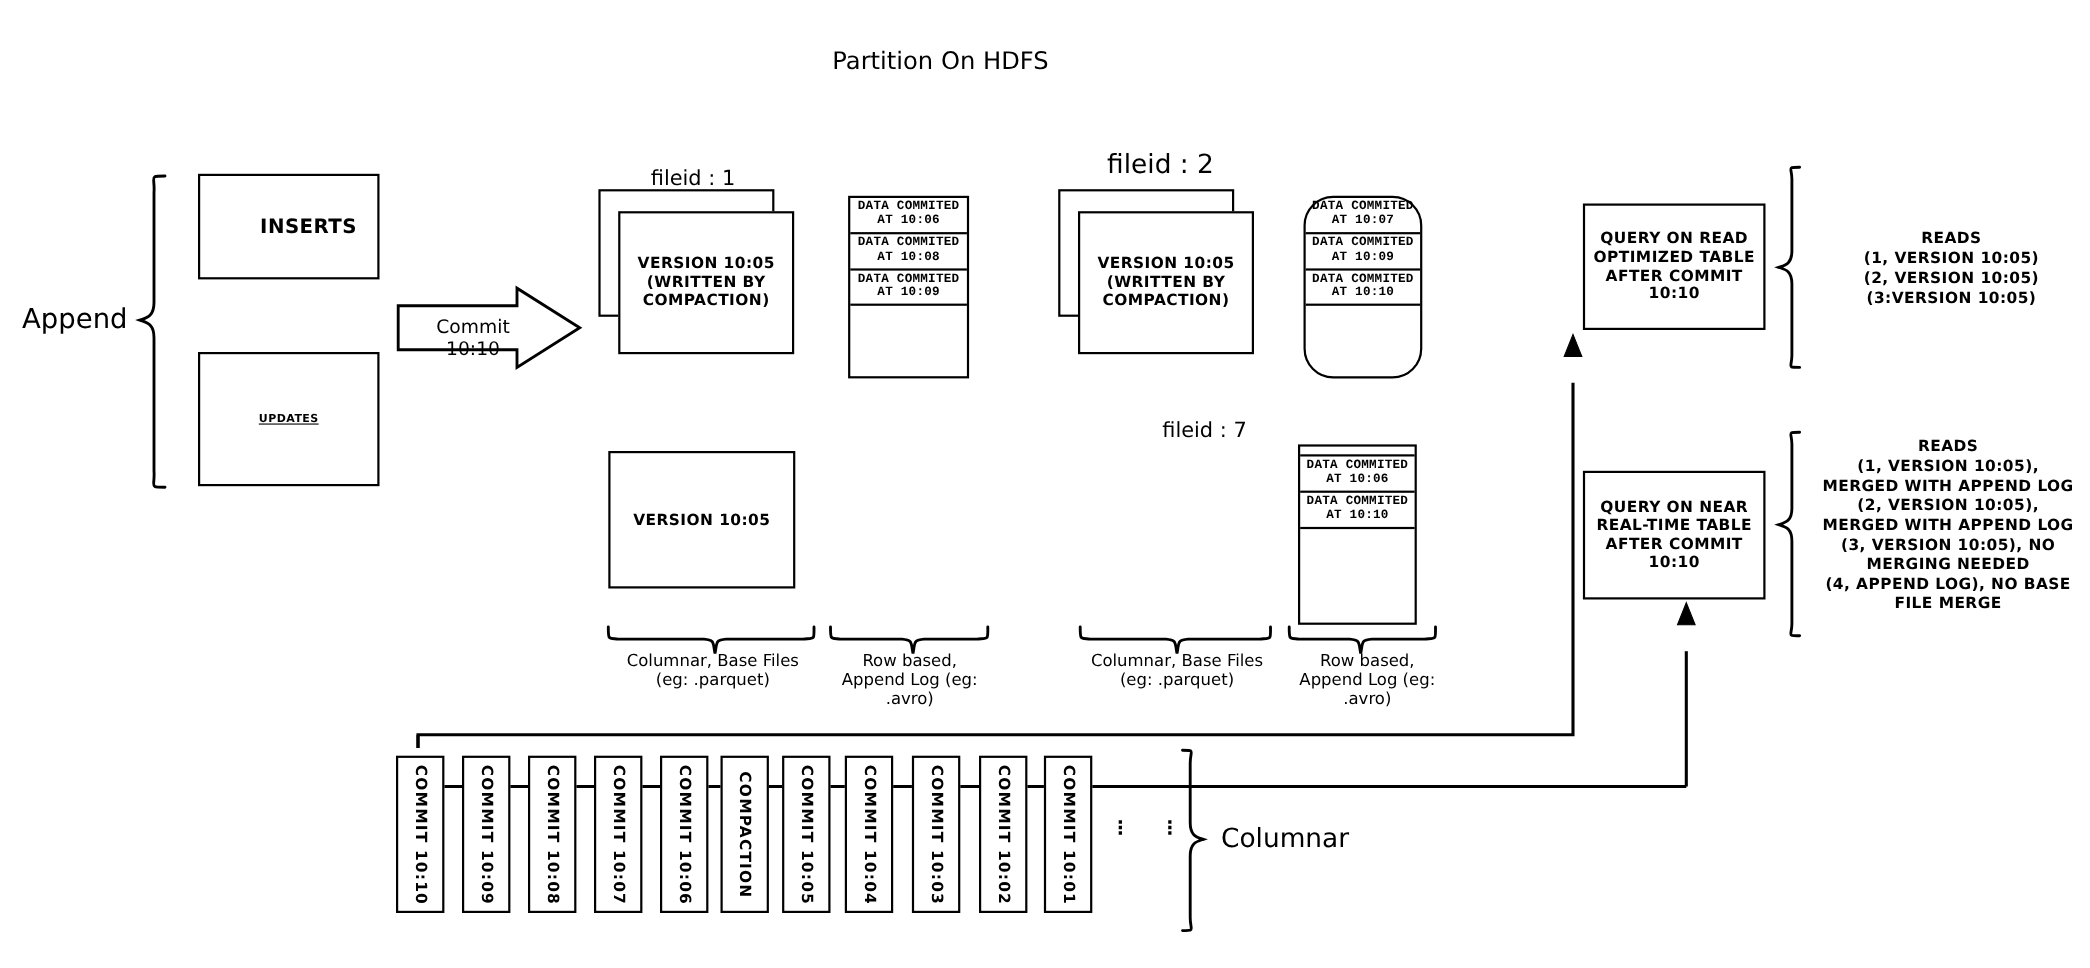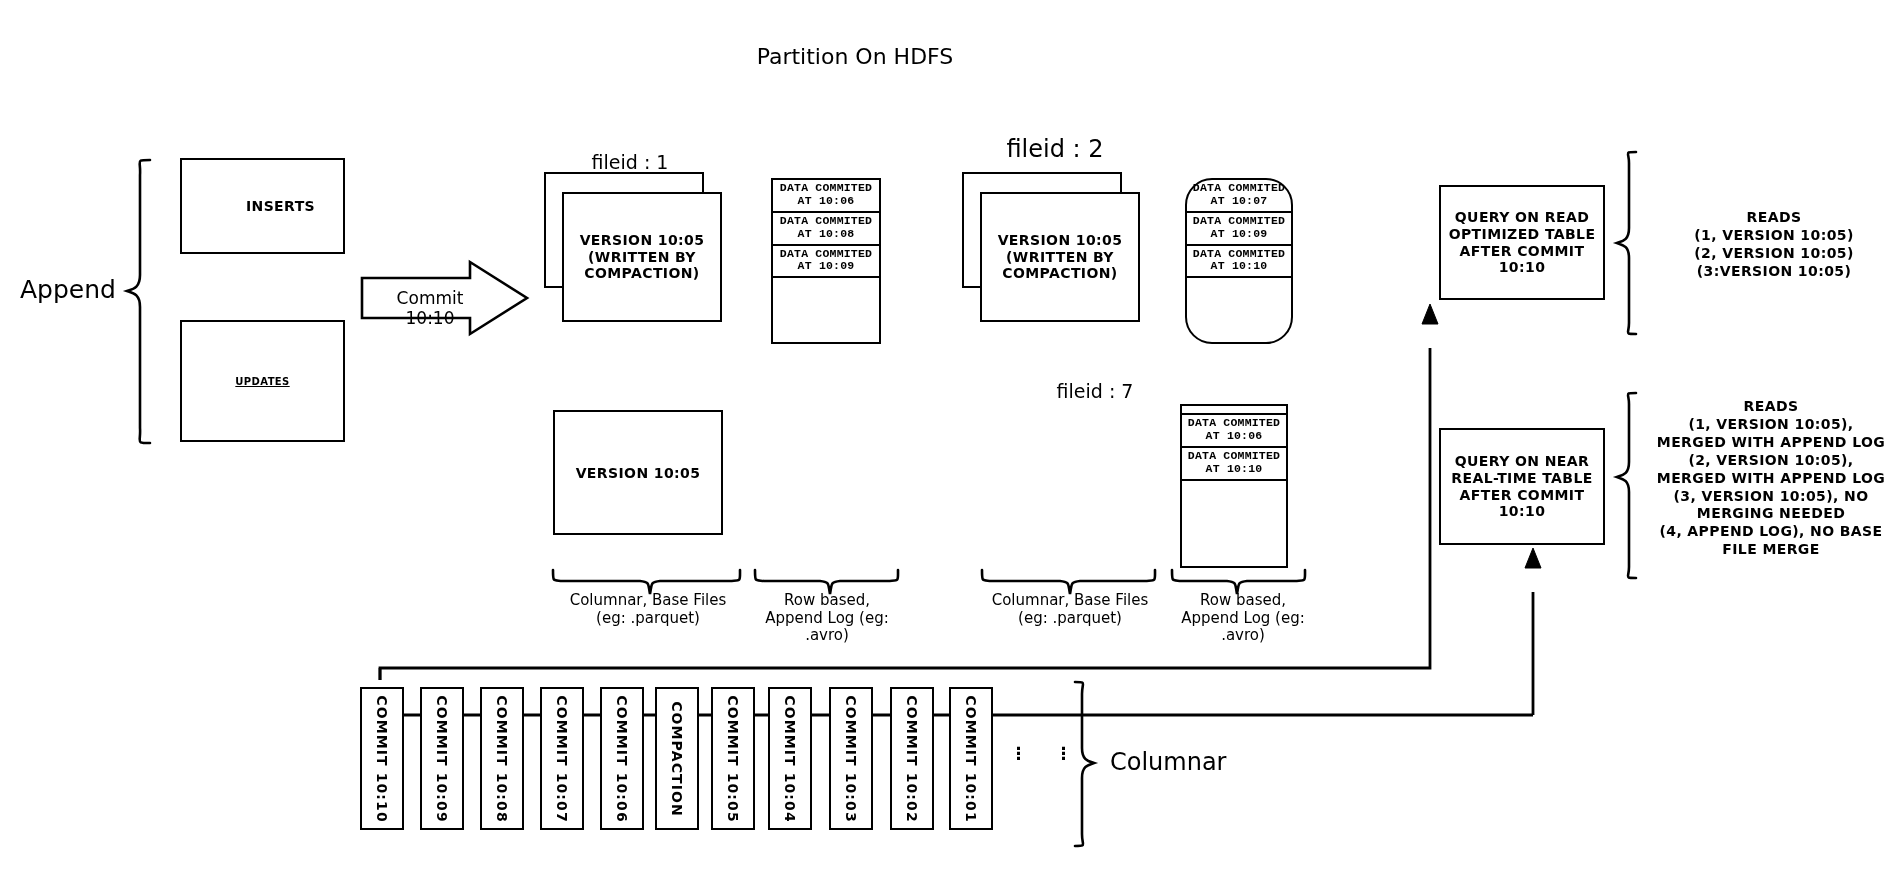--- a/index.html
+++ b/index.html
@@ -68,21 +68,21 @@
     <path d="M380 680 L380 668" fill="none" stroke="#000" stroke-width="2.8"></path>
     <path d="M380 668 L380 695" fill="none" stroke="#000" stroke-width="0"></path>
     <path d="M1533 715 L1533 592" fill="none" stroke="#000" stroke-width="2.8"></path>
     <path d="M380 715 L1533 715" fill="none" stroke="#000" stroke-width="2.8"></path>
     <path d="M1533 548 L1525 568 L1541 568 Z" fill="#000" stroke="#000" stroke-width="1"></path>
   </svg>
 
   <div class="txt hand" style="left:370px;top:288px;width:120px;font-size:17px;">Commit 10:10</div>
 
   <div class="box" style="left:180px;top:158px;width:165px;height:96px;">
-    <span class="bold-caps" style="font-size:14px;margin-left:36px;">INSERTS</span>
+    <span class="bold-caps" style="font-size:18px;margin-left:36px;">INSERTS</span>
   </div>
   <div class="box" style="left:180px;top:320px;width:165px;height:122px;">
     <span class="bold-caps" style="font-size:10px;text-decoration:underline;">UPDATES</span>
   </div>
 
   <div class="txt hand" style="left:540px;top:151px;width:180px;font-size:19px;">fileid : 1</div>
   <div class="box-back" style="left:544px;top:172px;width:160px;height:116px;"></div>
   <div class="box" style="left:562px;top:192px;width:160px;height:130px;">
     <span class="bold-caps txt" style="left:0;top:0;width:160px;height:130px;display:flex;align-items:center;justify-content:center;font-size:14px;position:relative;">VERSION 10:05
 (WRITTEN BY

